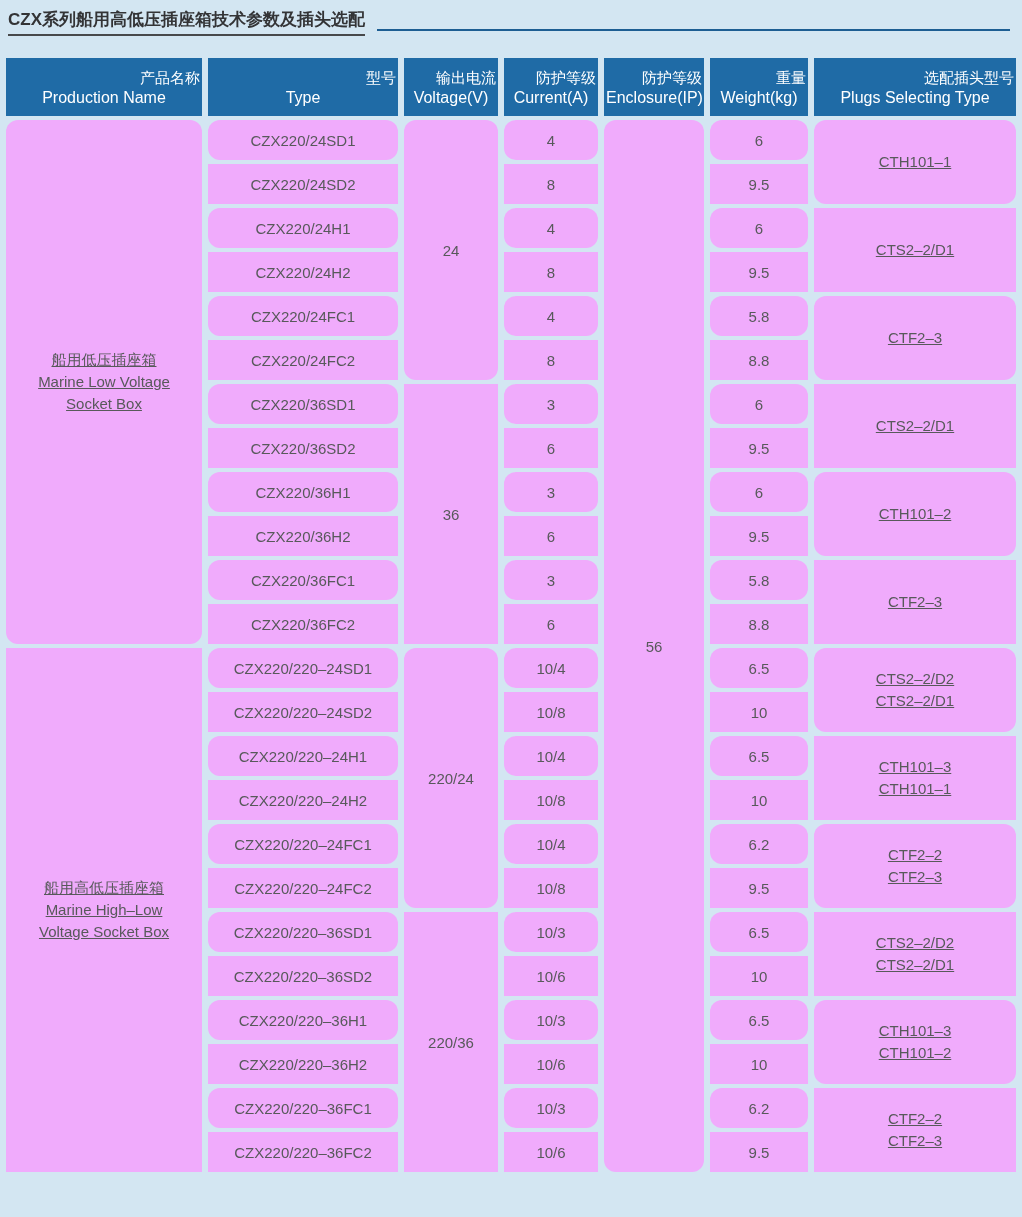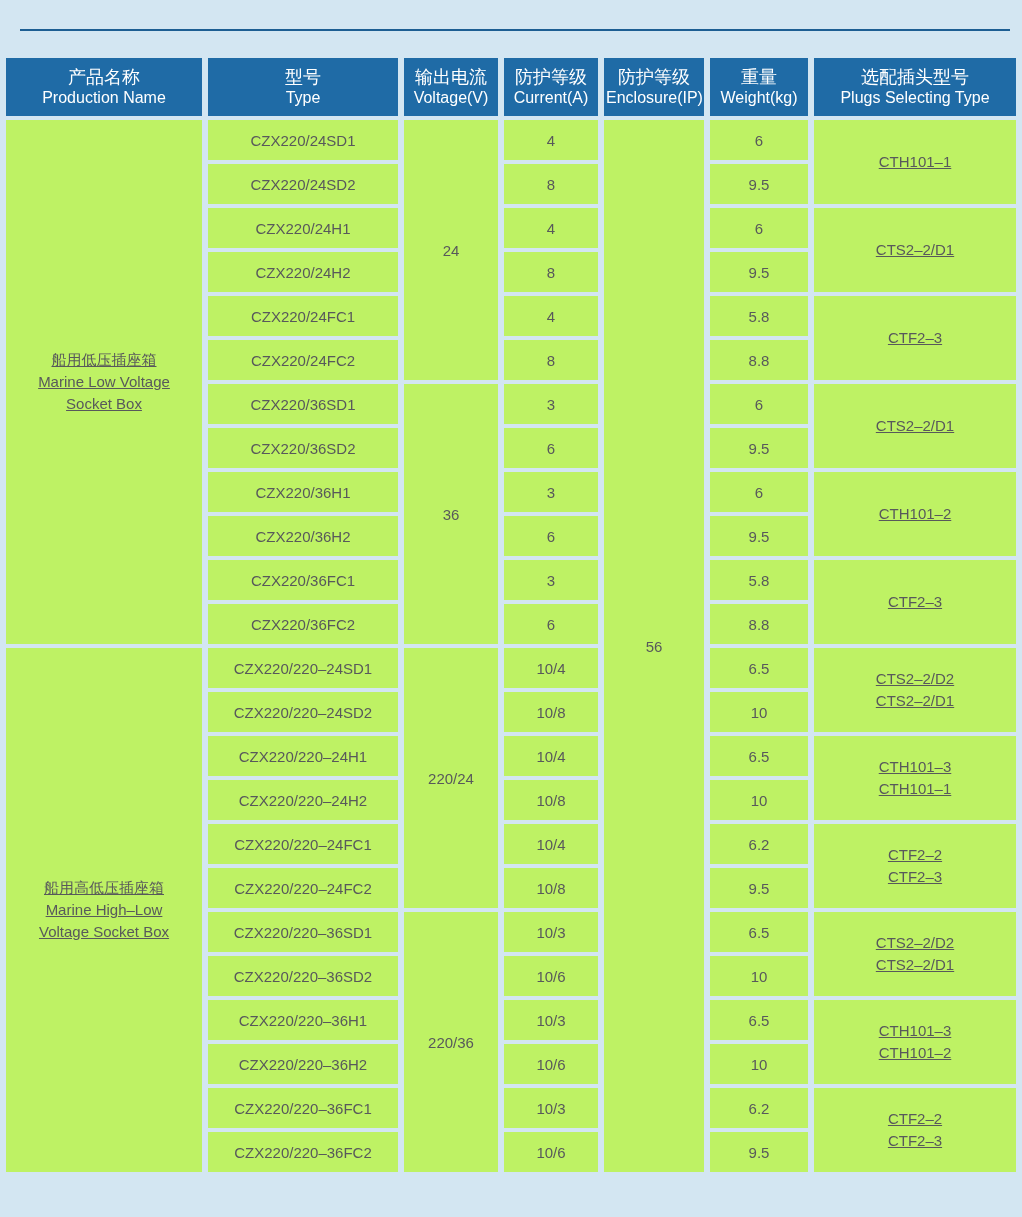--- a/index.html
+++ b/index.html
@@ -43,42 +43,43 @@
     vertical-align: middle;
     padding: 0 2px;
     overflow: hidden;
   }
   th {
     background: #1f6ba6;
     color: #ffffff;
     font-weight: normal;
     height: 58px;
   }
-  th .zh { display: block; font-size: 18px; line-height: 21px; }
+  th .zh { display: block; font-size: 15px; line-height: 21px; text-align: right; }
   th .en { display: block; font-size: 16px; line-height: 20px; }
   td {
     height: 40px;
     font-size: 15px;
     color: #58595b;
   }
-  td.gray  { background: #bef264; }
-  td.light { background: #bef264; }
+  td.gray  { background: #f0abfc; border-radius: 12px; }
+  td.light { background: #f0abfc; }
   td .ln { display: block; line-height: 22px; text-decoration: underline; }
   col.c-prod     { width: 196px; }
   col.c-type     { width: 190px; }
   col.c-volt     { width: 94px; }
   col.c-curr     { width: 94px; }
   col.c-encl     { width: 100px; }
   col.c-weight   { width: 98px; }
   col.c-plugs    { width: 202px; }
 </style>
 </head>
 <body>
 
 <div class="title-row">
+  <span class="page-title">CZX系列船用高低压插座箱技术参数及插头选配</span>
   <div class="title-rule"></div>
 </div>
 
 <table class="spec">
   <colgroup>
     <col class="c-prod">
       <col class="c-type">
       <col class="c-volt">
       <col class="c-curr">
     <col class="c-encl">

